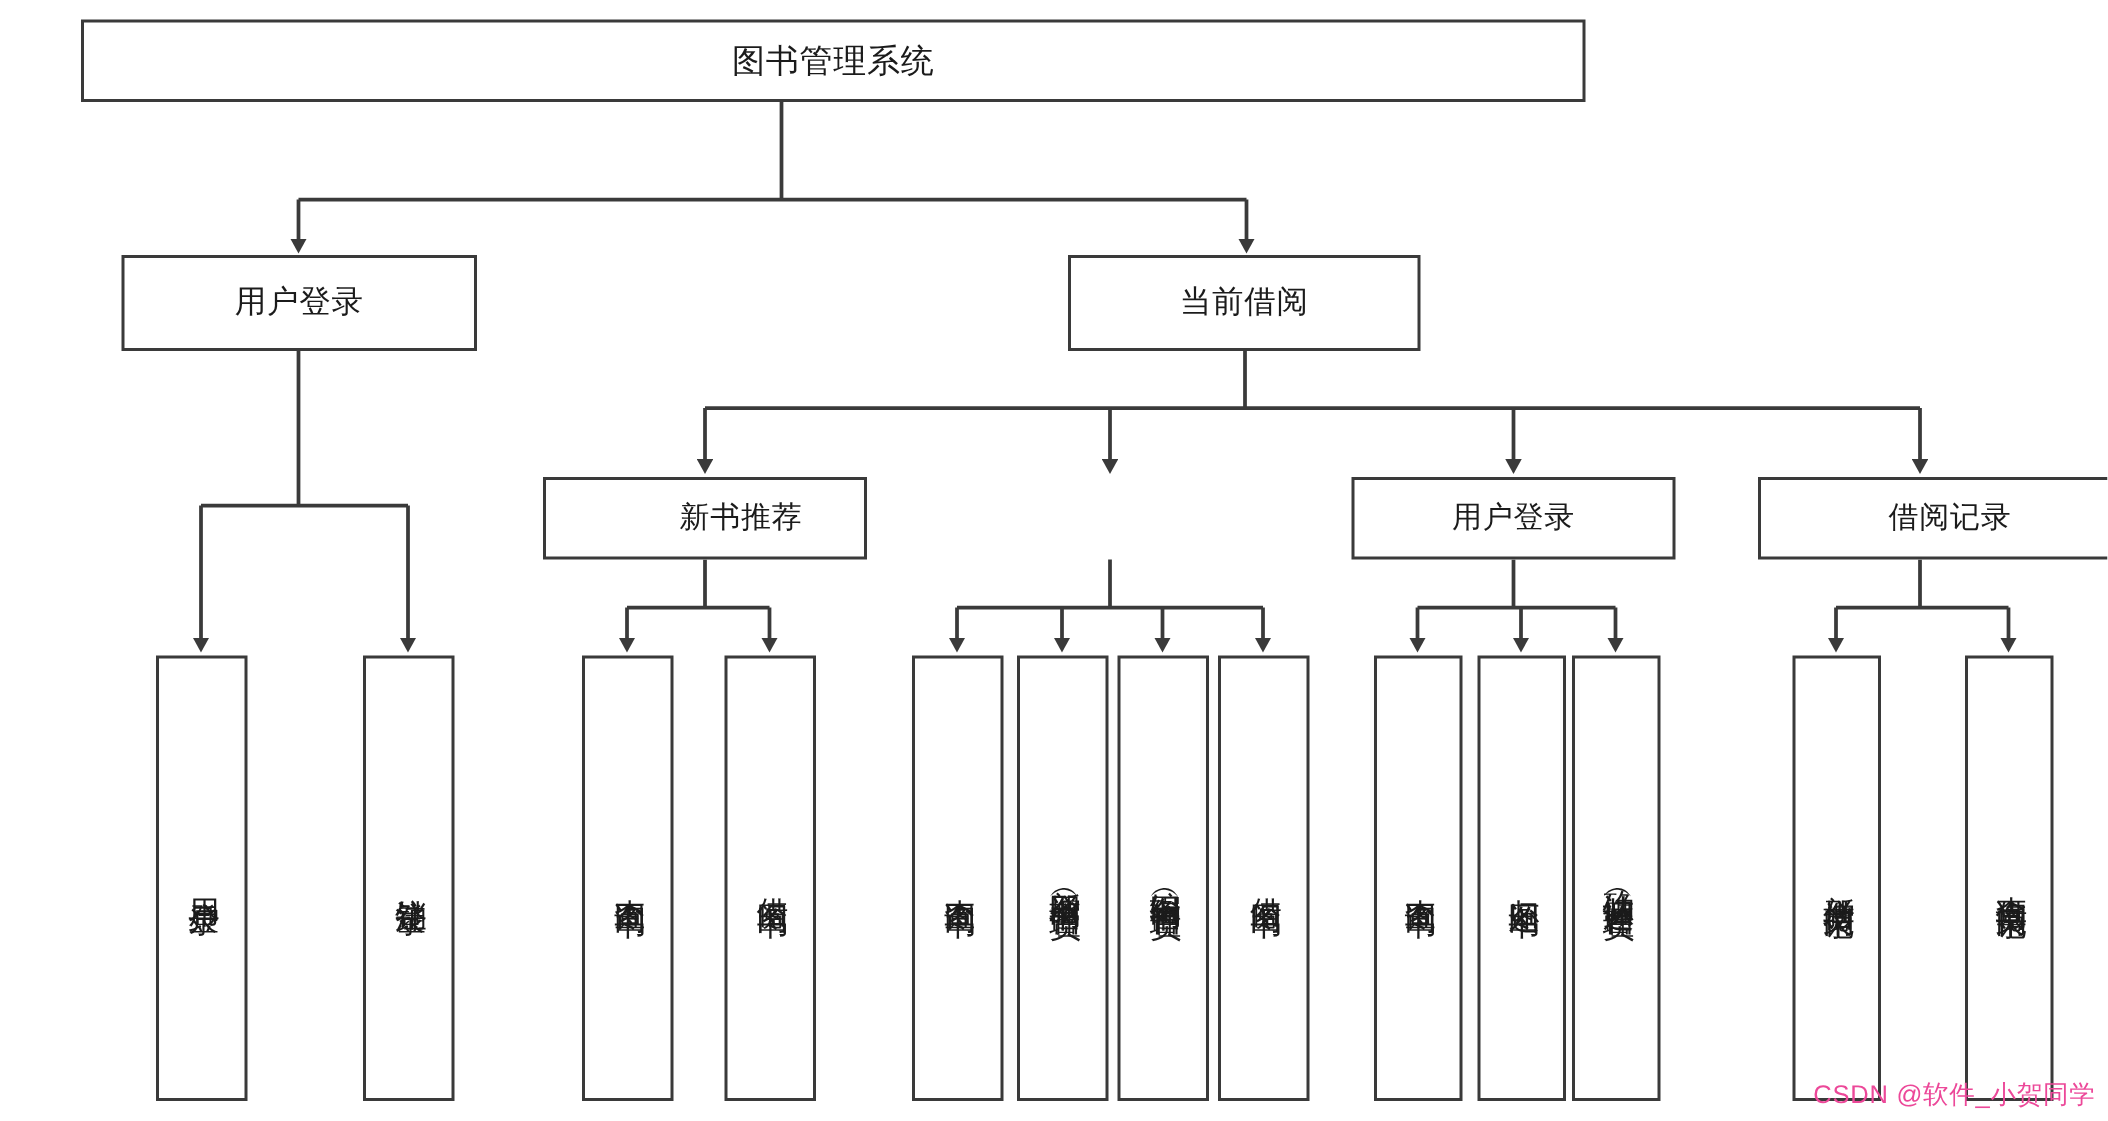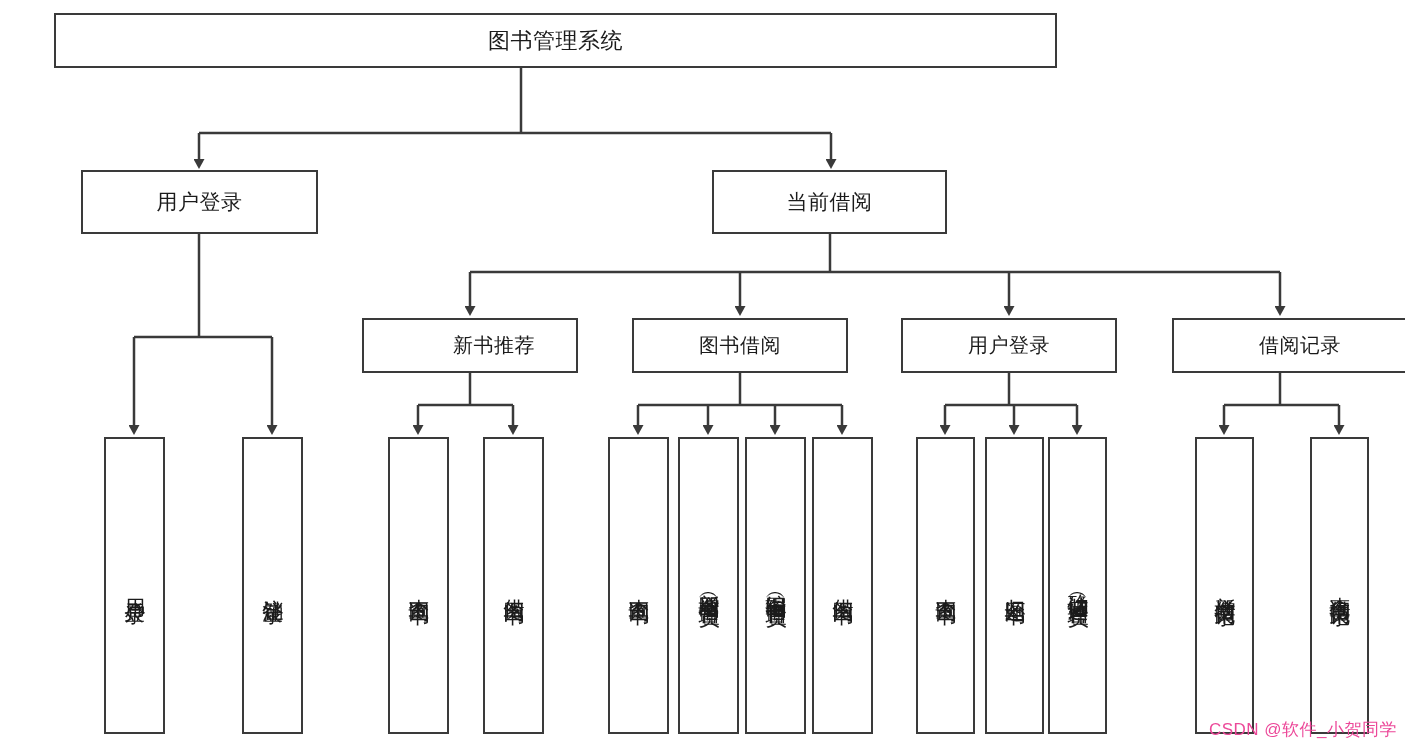--- a/index.html
+++ b/index.html
@@ -135,23 +135,20 @@
   <div class="node level1" style="left:81px; top:170px; width:237px; height:64px;">
     <span class="node-label">用户登录</span>
   </div>
   <div class="node level1" style="left:712px; top:170px; width:235px; height:64px;">
     <span class="node-label">当前借阅</span>
   </div>
 
   <div class="node level2" style="left:362px; top:318px; width:216px; height:55px;padding-left:48px;">
     <span class="node-label">新书推荐</span>
   </div>
-  <div class="node level2" style="left:632px; top:318px; width:216px; height:55px;">
-    <span class="node-label">图书借阅</span>
-  </div>
   <div class="node level2" style="left:901px; top:318px; width:216px; height:55px;">
     <span class="node-label">用户登录</span>
   </div>
   <div class="node level2" style="left:1172px; top:318px; width:256px; height:55px;justify-content:center;">
     <span class="node-label">借阅记录</span>
   </div>
 
   <div class="node vertical" style="left:104px; top:437px; width:61px; height:297px;">
     <span class="node-label">用户登录</span>
   </div>

